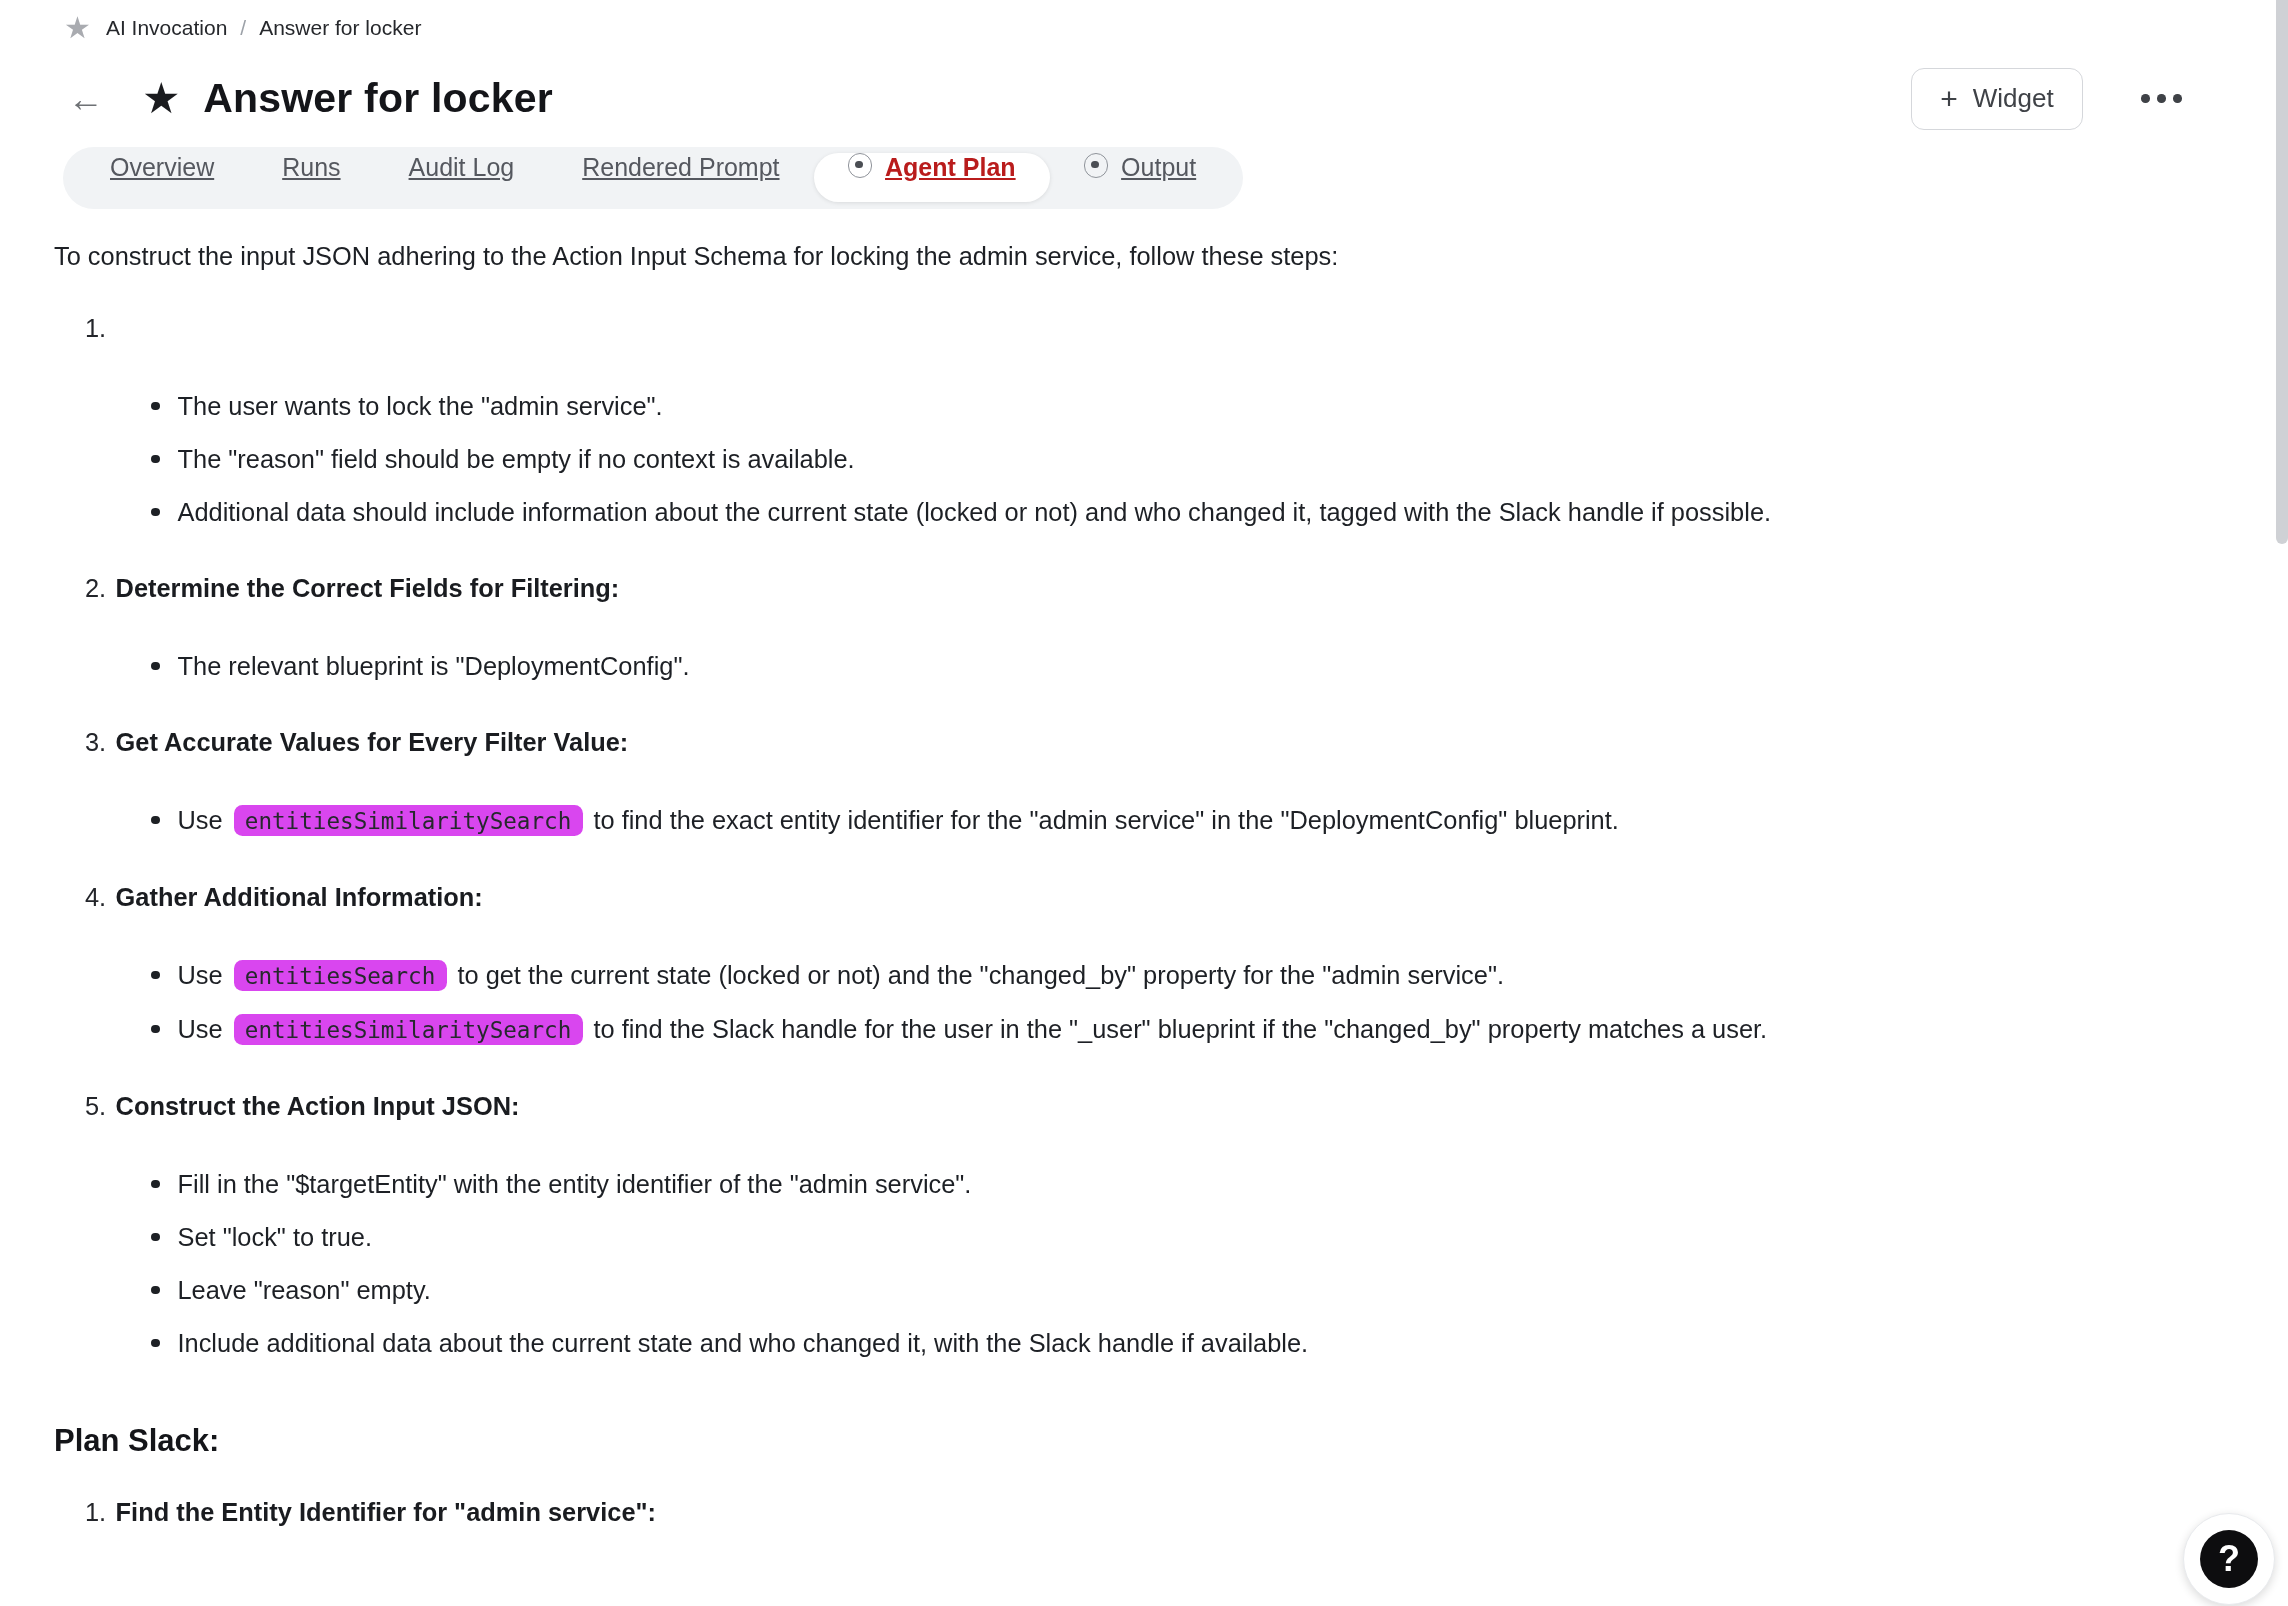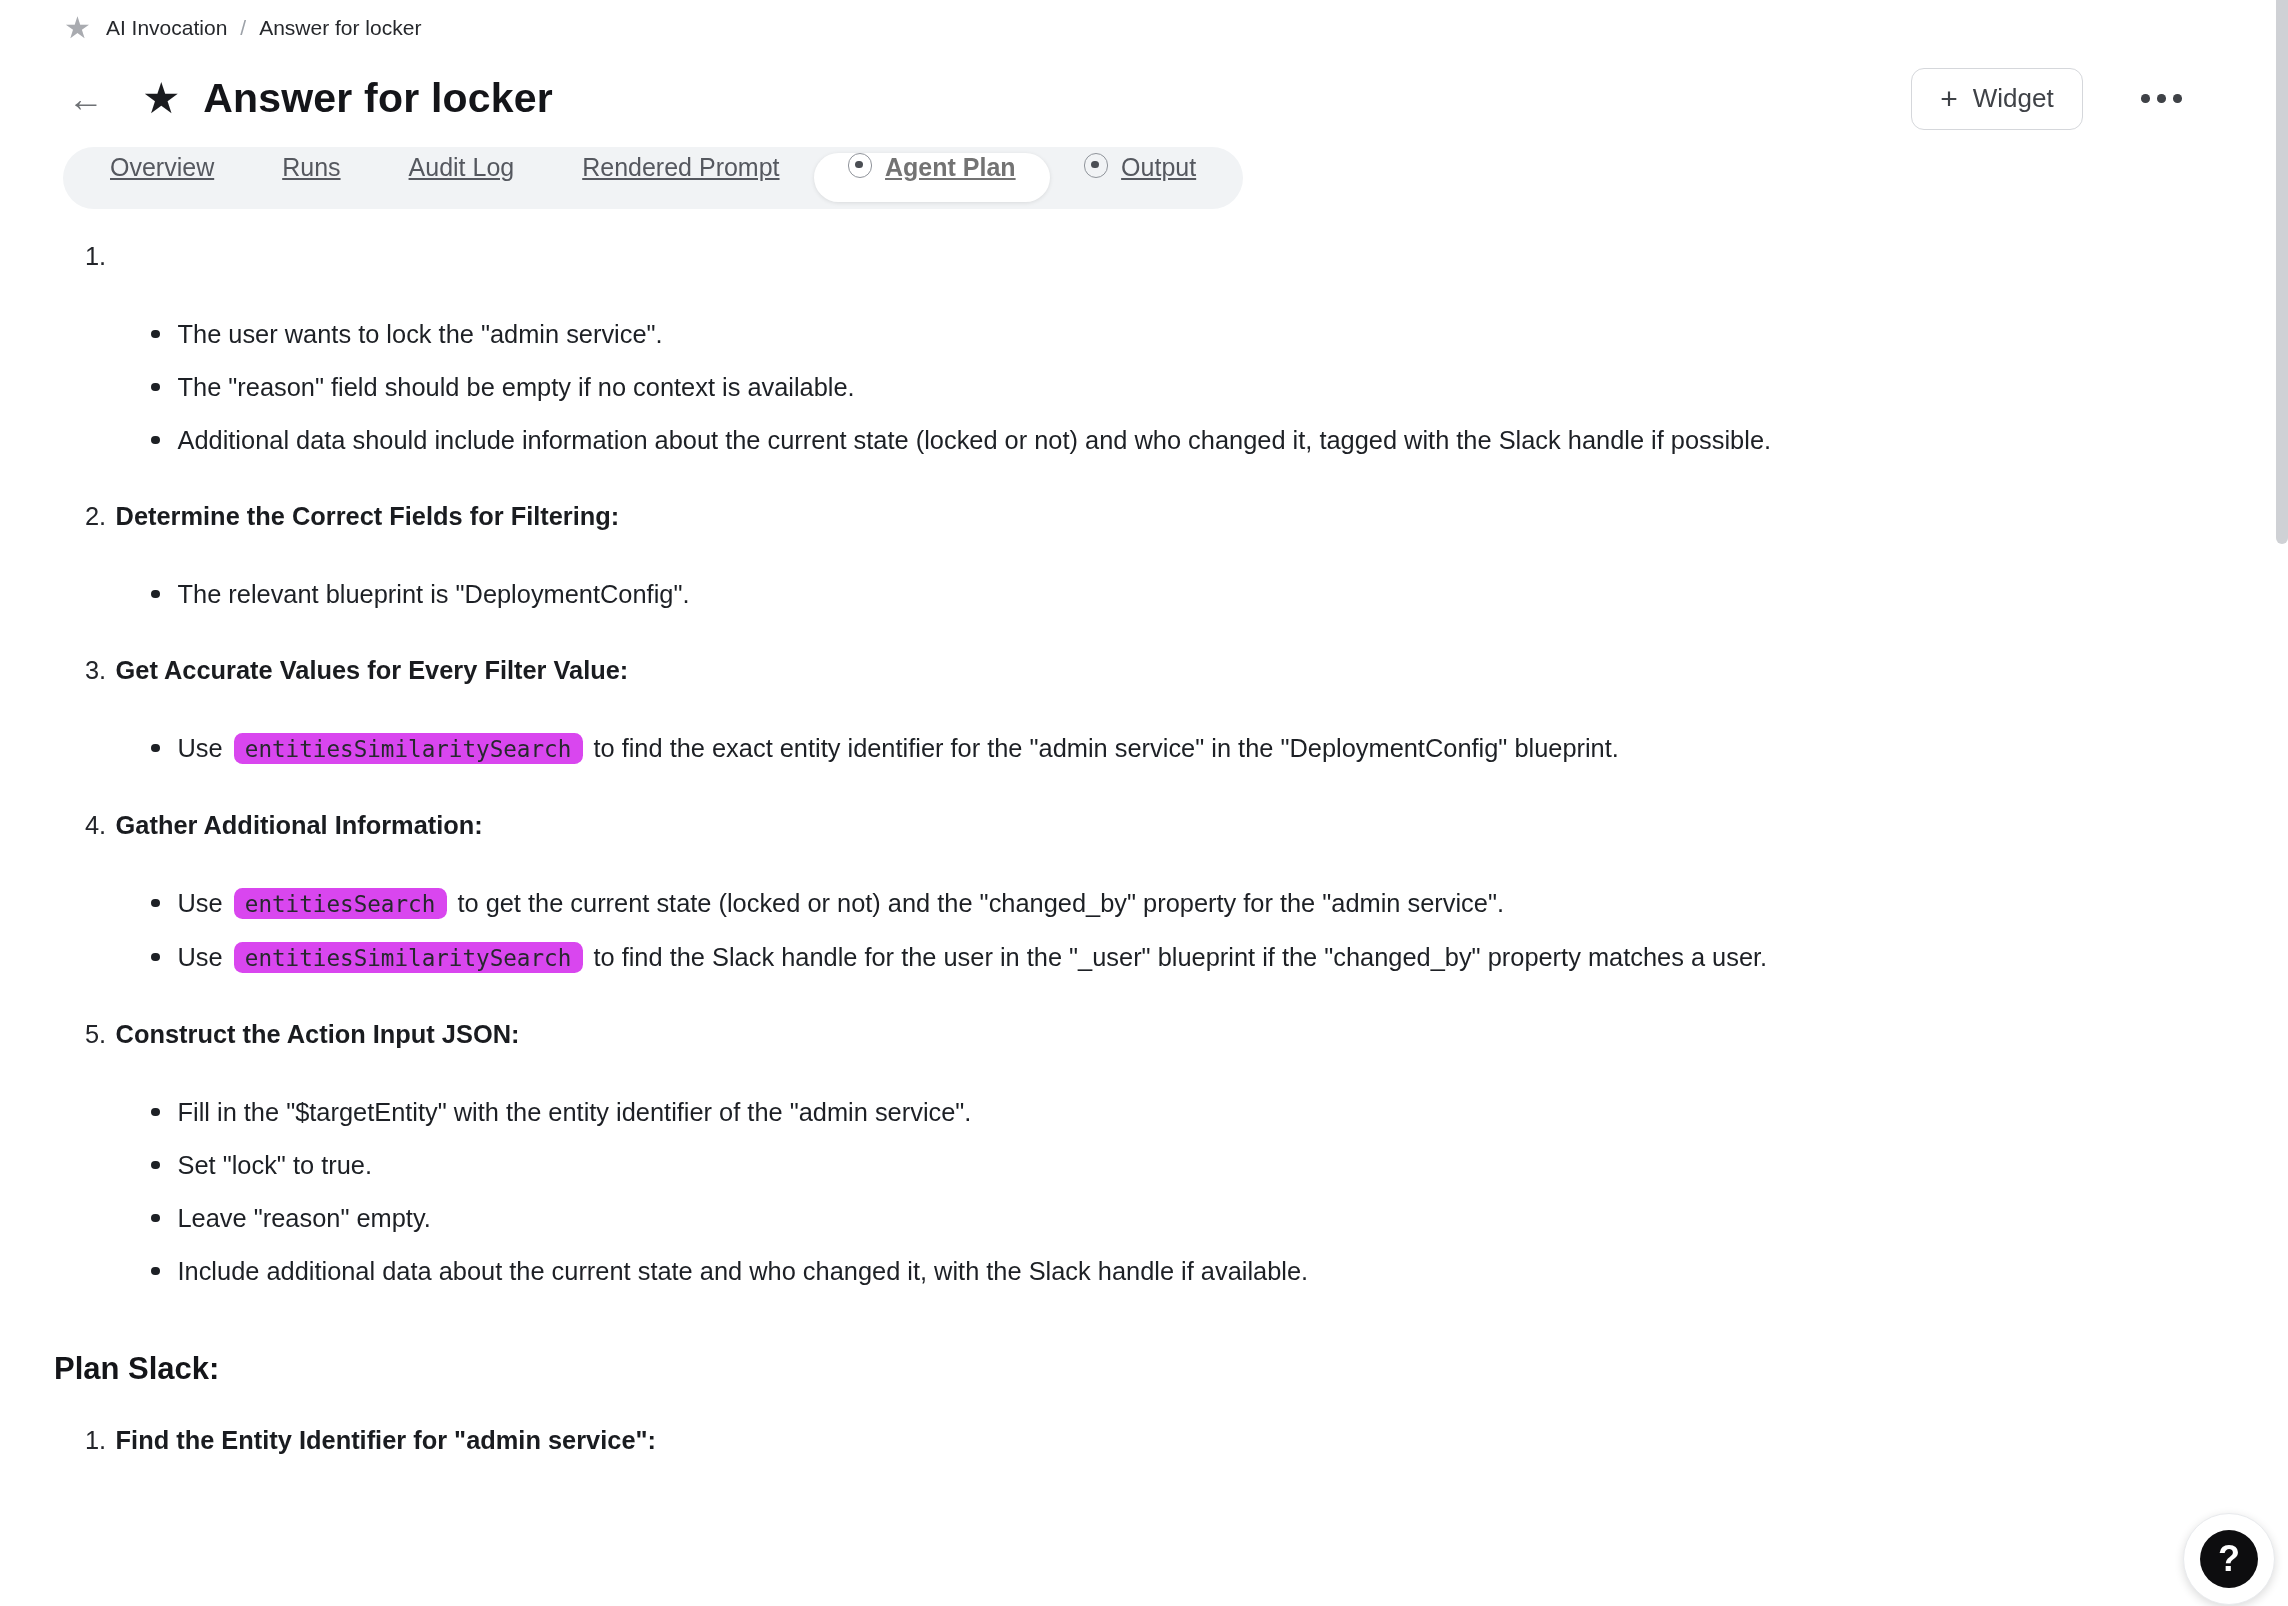--- a/index.html
+++ b/index.html
@@ -48,21 +48,21 @@
     background:#f1f3f5; border-radius:32px;
     height:62px; padding:0 13px;
   }
   .tab {
     display:flex; gap:13px;
     font-size:25px; color:#55585f;
     padding:0 34px; height:49px; border-radius:24.5px;
     cursor:pointer; white-space:nowrap;text-decoration:underline;
   }
   .tab.active {
-    background:#ffffff; color:#737373; font-weight:700;
+    background:#ffffff; color:#b91c1c; font-weight:700;
     box-shadow:0 0.9px 4.7px rgba(0,0,0,.10);
   }
   .radio-icon {
     width:24.5px; height:24.5px; flex:none;
     border:1.9px solid #8f939a; border-radius:50%;
     position:relative;
   }
   .radio-icon::after {
     content:""; position:absolute; left:6.6px; top:6.6px;
     width:7.5px; height:7.5px; border-radius:50%; background:#4b4e54;
@@ -157,20 +157,21 @@
     </div>
     <div class="tab">
       <span class="radio-icon"></span>
       <span>Output</span>
     </div>
   </div>
 </div>
 
 <div class="content">
 
+  <p class="intro">To construct the input JSON adhering to the Action Input Schema for locking the admin service, follow these steps:</p>
 
   <div class="section">
     <div class="sec-head">
       <span class="num">1.</span>
     </div>
     <div class="bullets">
       <div class="bullet">
         <span class="dot"></span>
         <span class="btext">The user wants to lock the "admin service".</span>
       </div>

